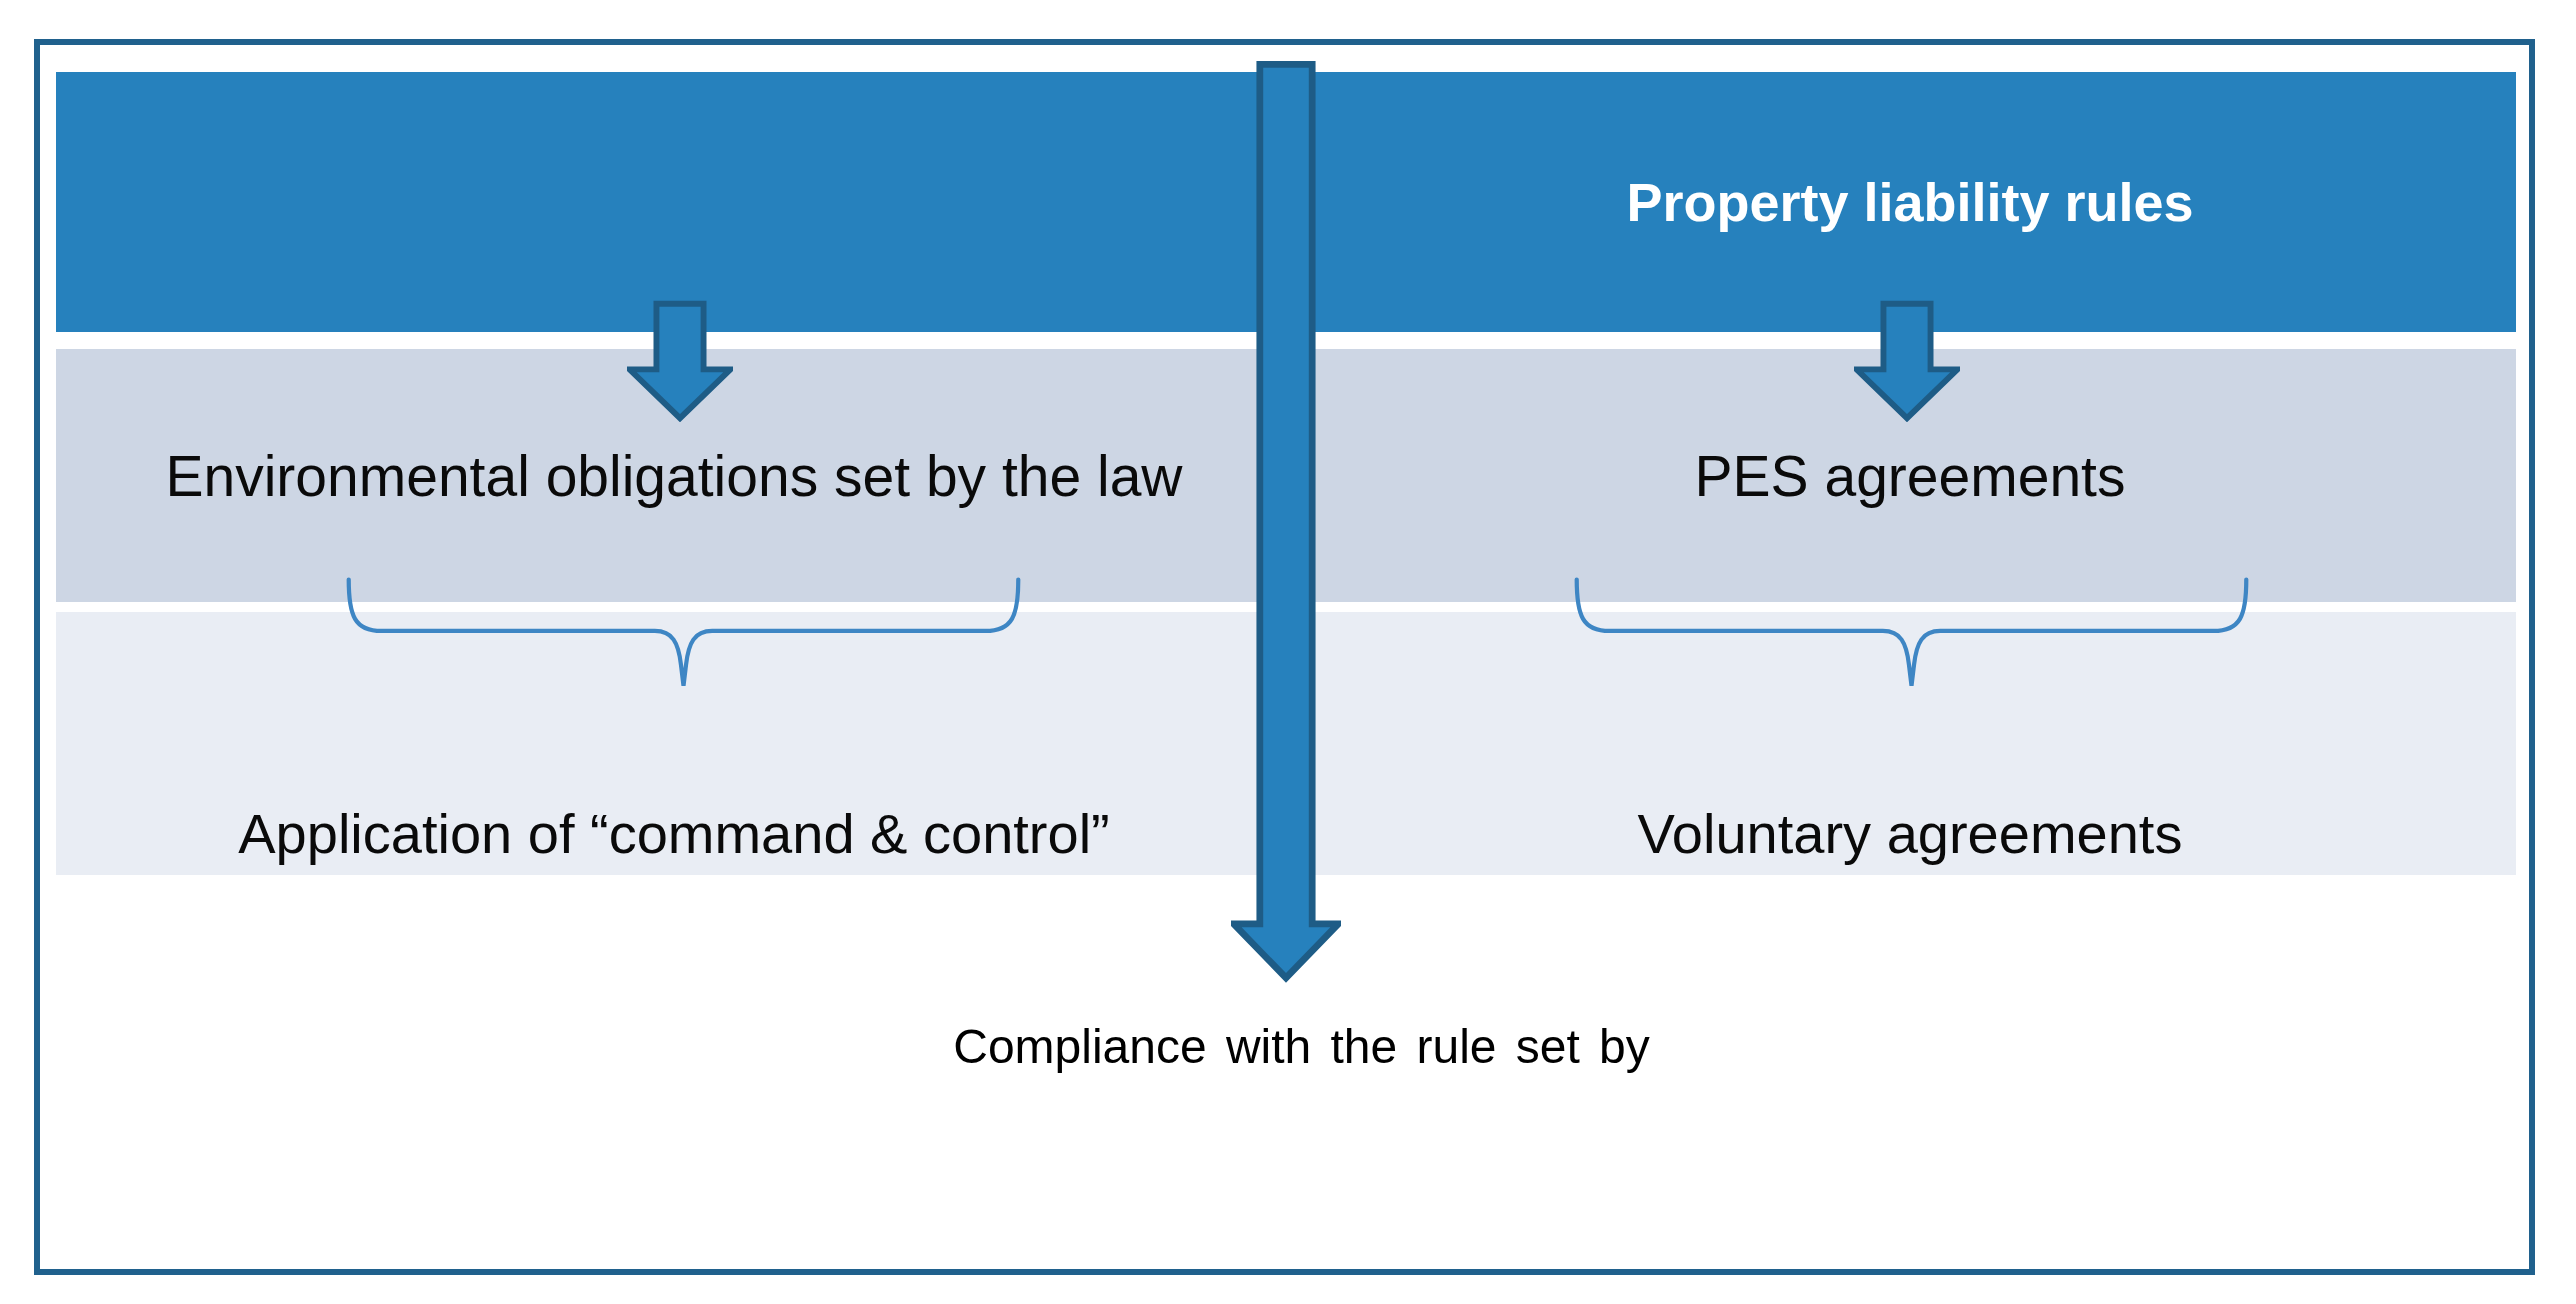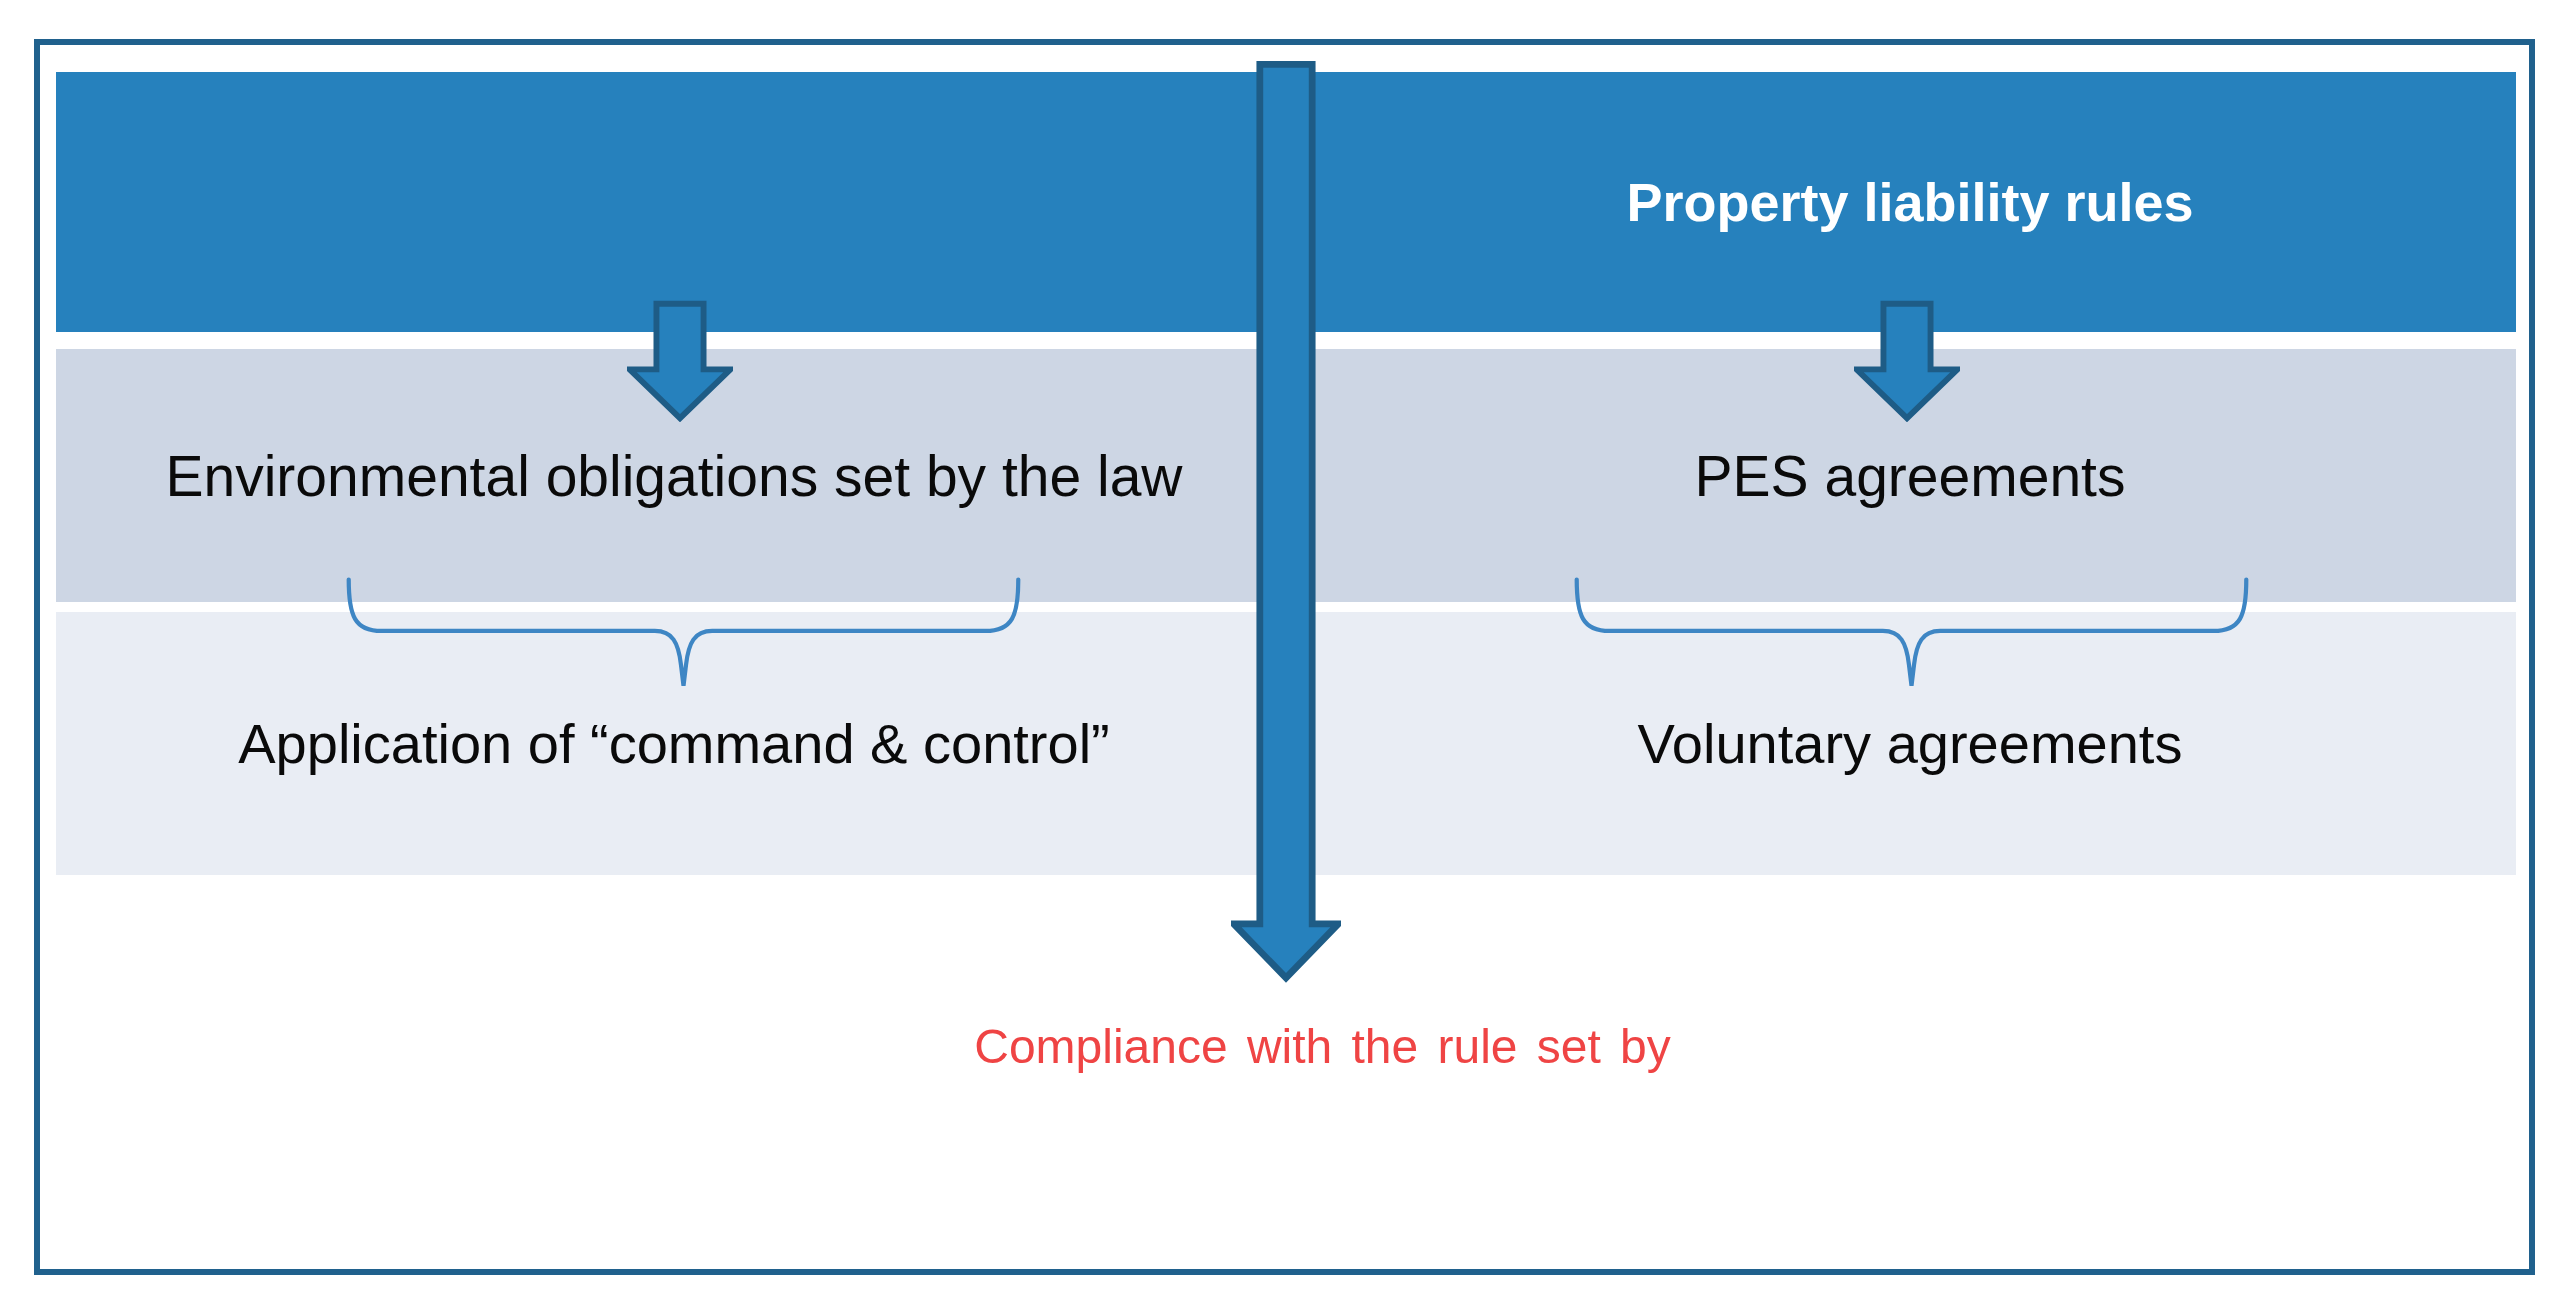--- a/index.html
+++ b/index.html
@@ -47,31 +47,31 @@
     letter-spacing: 0px;
   }
   .row2-cell {
     top: 349px; height: 253px;
     align-items: center;
     color: #0a0a0a;
     font-size: 57px;
   }
   .row3-cell {
     top: 612px; height: 263px;
-    align-items: center;
+    align-items: flex-end;
     color: #0a0a0a;
     font-size: 56px;
     line-height: 82px;
   }
   .footer-text {
     position: absolute;
-    left: 816px; top: 1011px;
+    left: 795px; top: 1011px;
     width: 1013px;
     text-align: center;
-    color: #ef4444;
+    color: #000000;
     font-size: 48px;
     line-height: 71px;
     word-spacing: 5.9px;
   }
   .svg-abs { position: absolute; }
 </style>
 </head>
 <body>
 
 <div class="stage">

